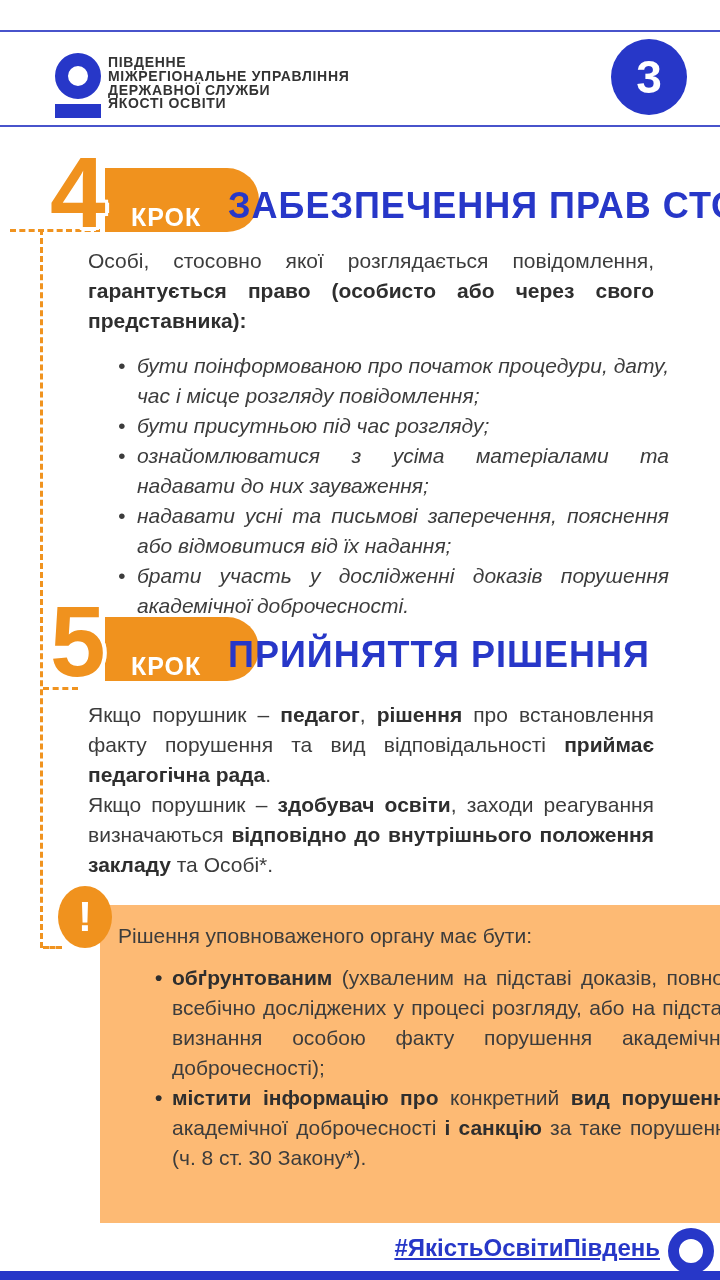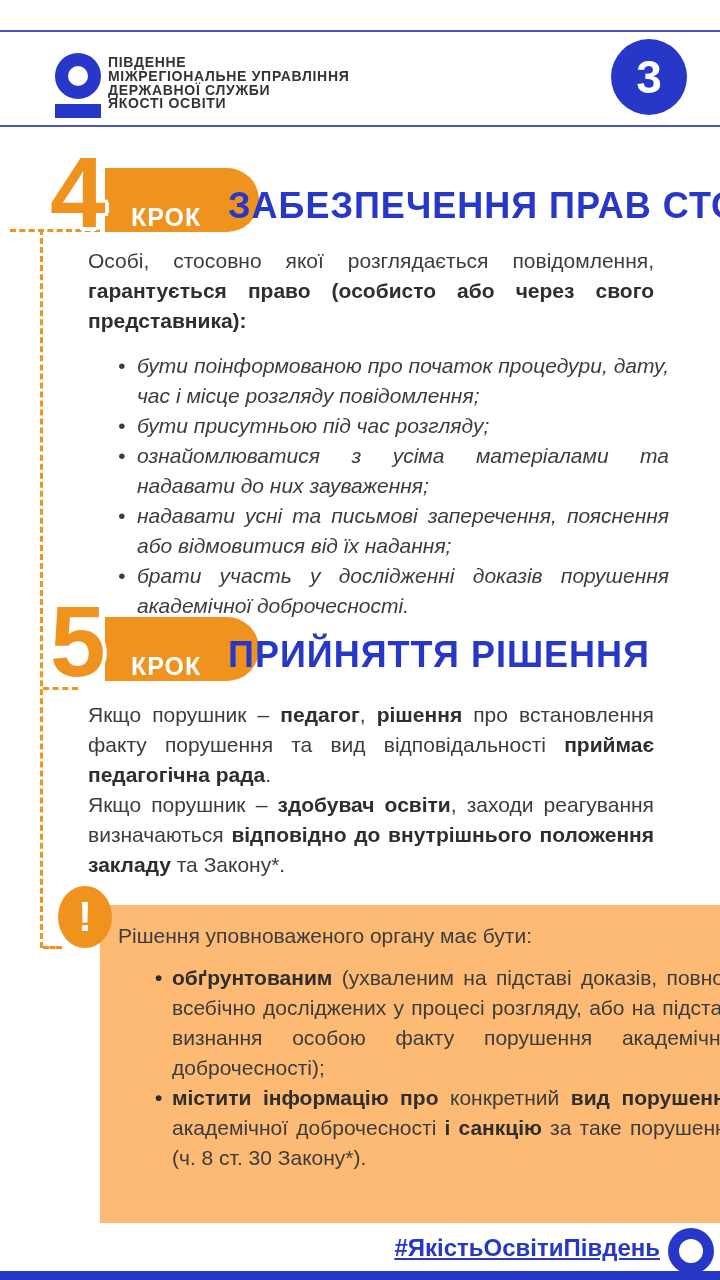--- a/index.html
+++ b/index.html
@@ -103,21 +103,21 @@
   </ul>
 
   <div class="step-pill" style="top:617px;">
     <span>КРОК</span>
   </div>
   <div class="step-num" style="top:591px;">5</div>
   <div class="step-title" style="top:634px;">ПРИЙНЯТТЯ РІШЕННЯ</div>
 
   <div class="p-step5 body-text">
     <div><span>Якщо порушник – </span><span class="b">педагог</span><span>, </span><span class="b">рішення</span><span> про встановлення факту порушення та вид відповідальності </span><span class="b">приймає педагогічна рада</span><span>.</span></div>
-    <div><span>Якщо порушник – </span><span class="b">здобувач освіти</span><span>, заходи реагування визначаються </span><span class="b">відповідно до внутрішнього положення закладу</span><span> та Закону*.</span></div>
+    <div><span>Якщо порушник – </span><span class="b">здобувач освіти</span><span>, заходи реагування визначаються </span><span class="b">відповідно до внутрішнього положення закладу</span><span> та Особі*.</span></div>
   </div>
 
   <div class="note-box body-text">
     <div>Рішення уповноваженого органу має бути:</div>
     <ul class="note-ul">
       <li><span class="b">обґрунтованим</span><span> (ухваленим на підставі доказів, повно і всебічно досліджених у процесі розгляду, або на підставі визнання особою факту порушення академічної доброчесності);</span></li>
       <li><span class="b">містити інформацію про</span><span> конкретний </span><span class="b">вид порушення</span><span> академічної доброчесності </span><span class="b">і санкцію</span><span> за таке порушення (ч. 8 ст. 30 Закону*).</span></li>
     </ul>
   </div>
   <div class="warn-icon">!</div>

